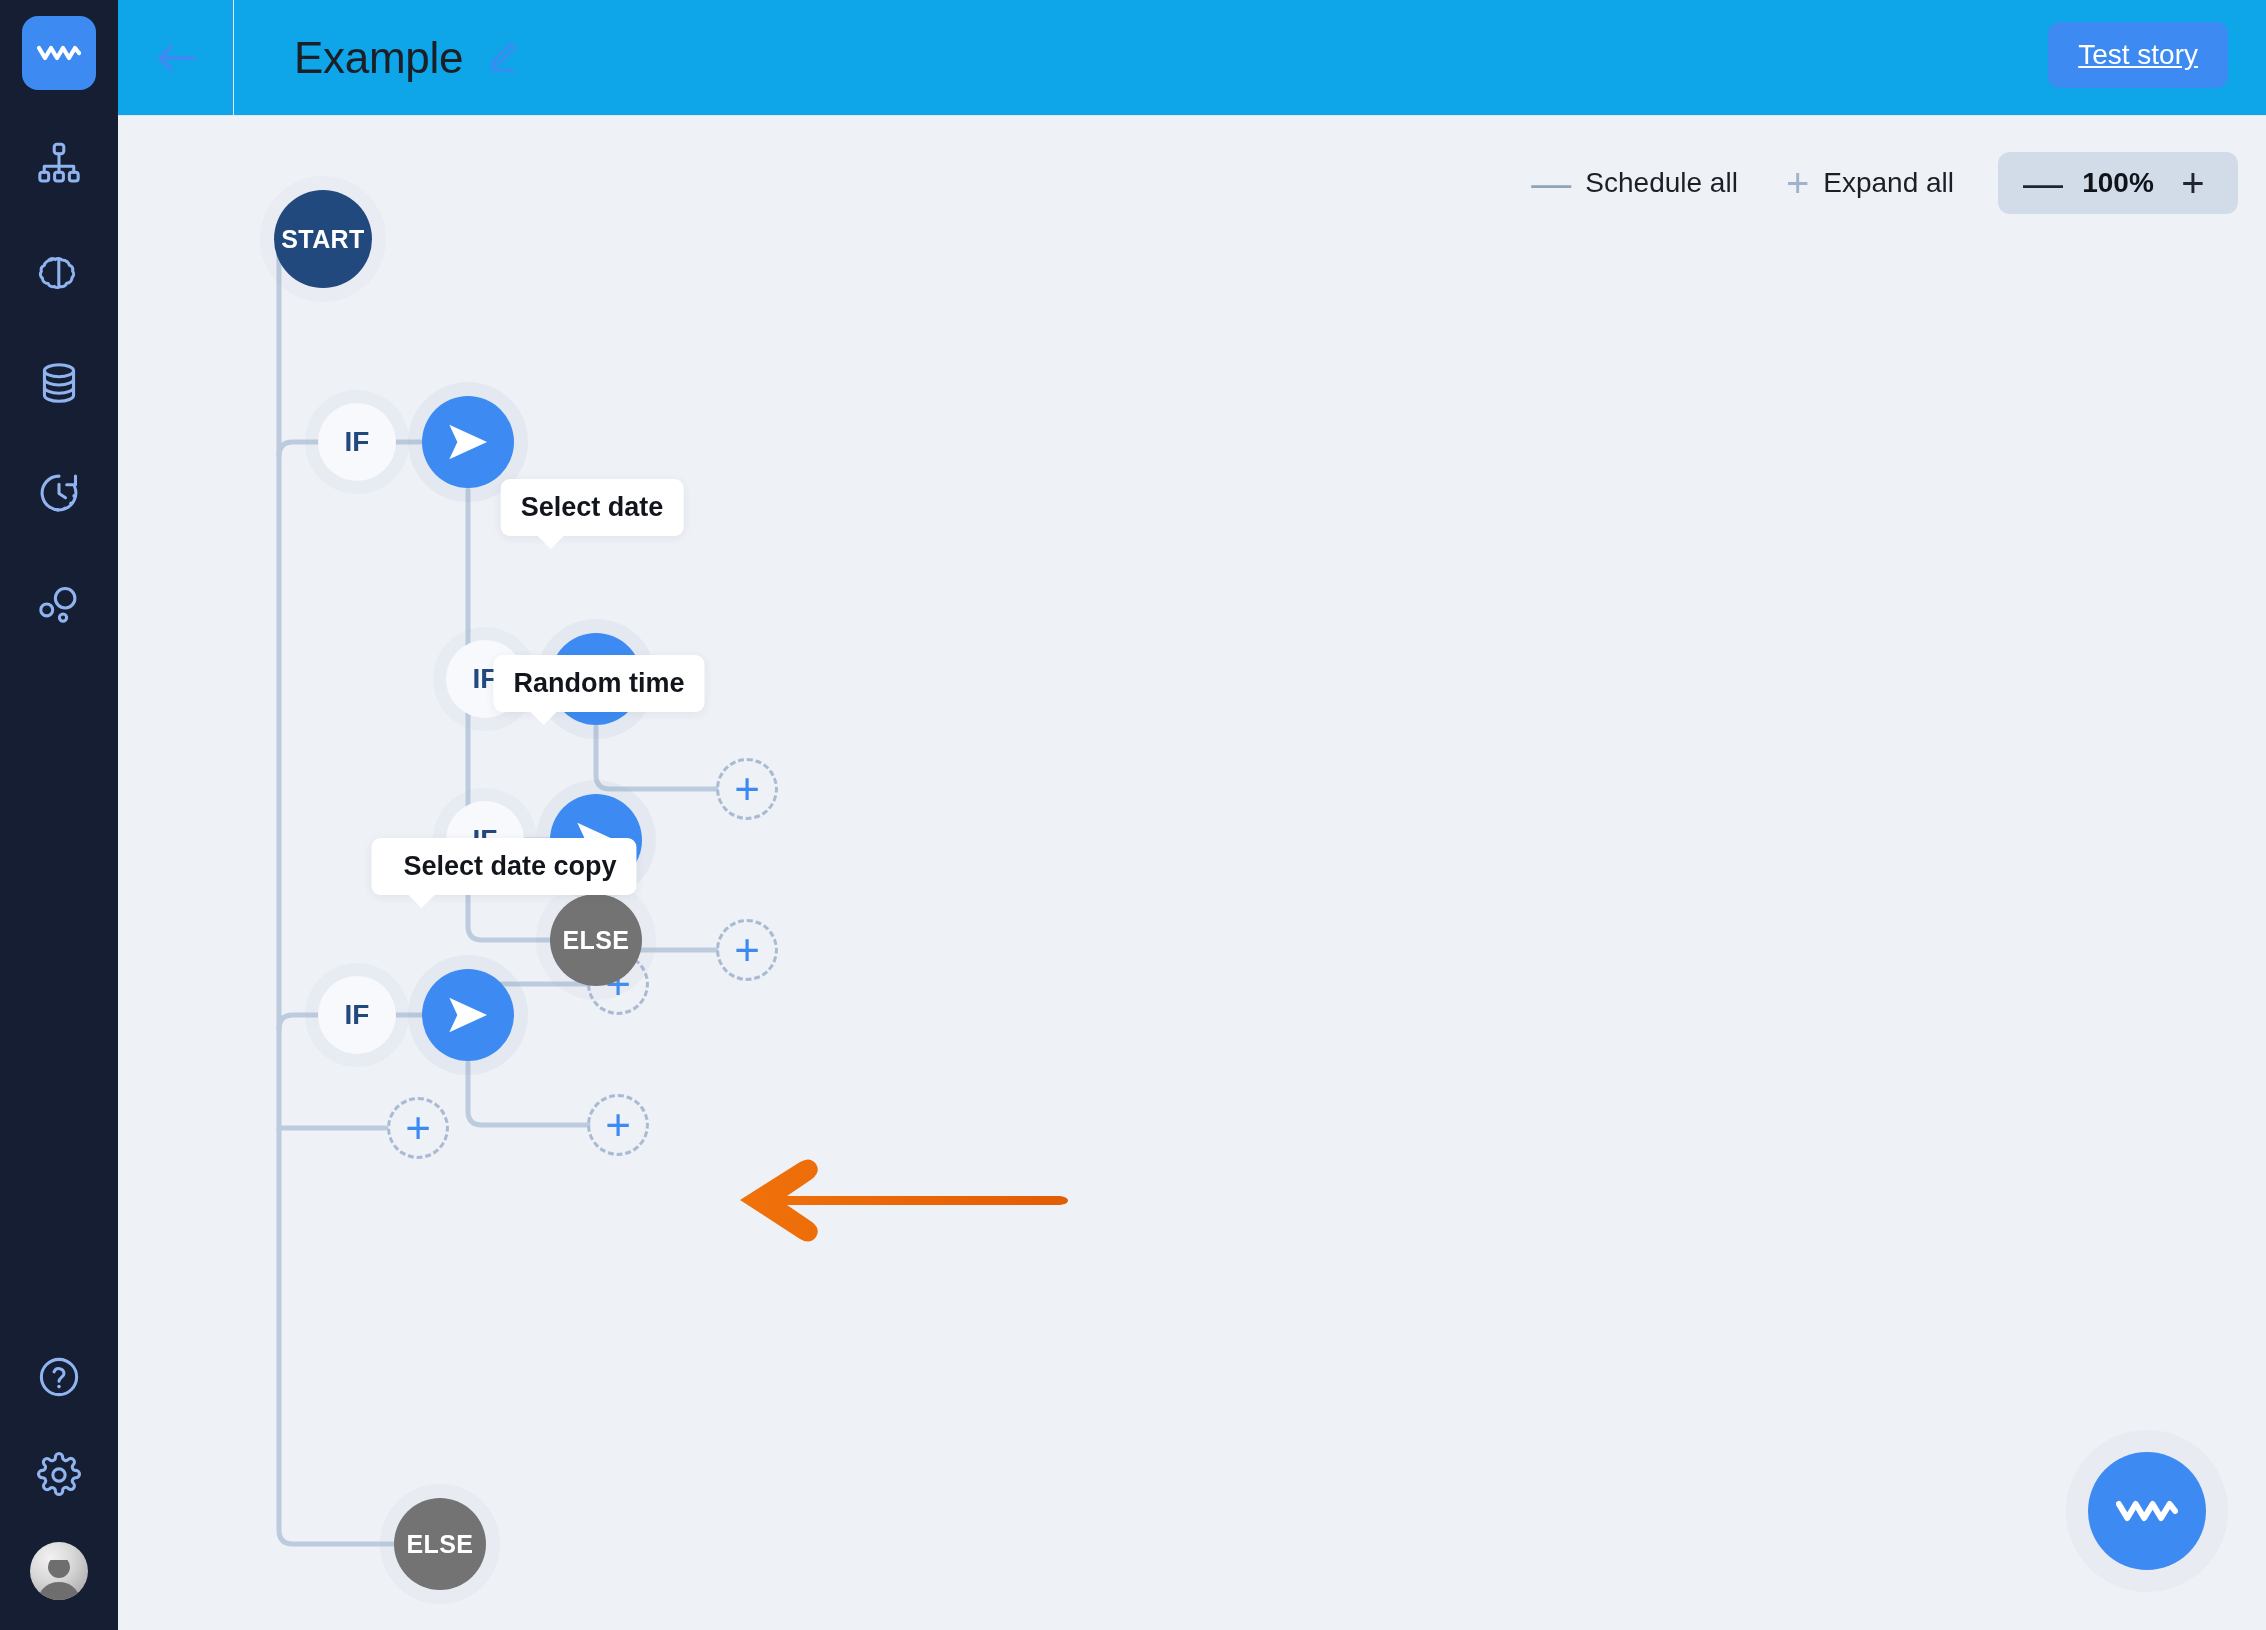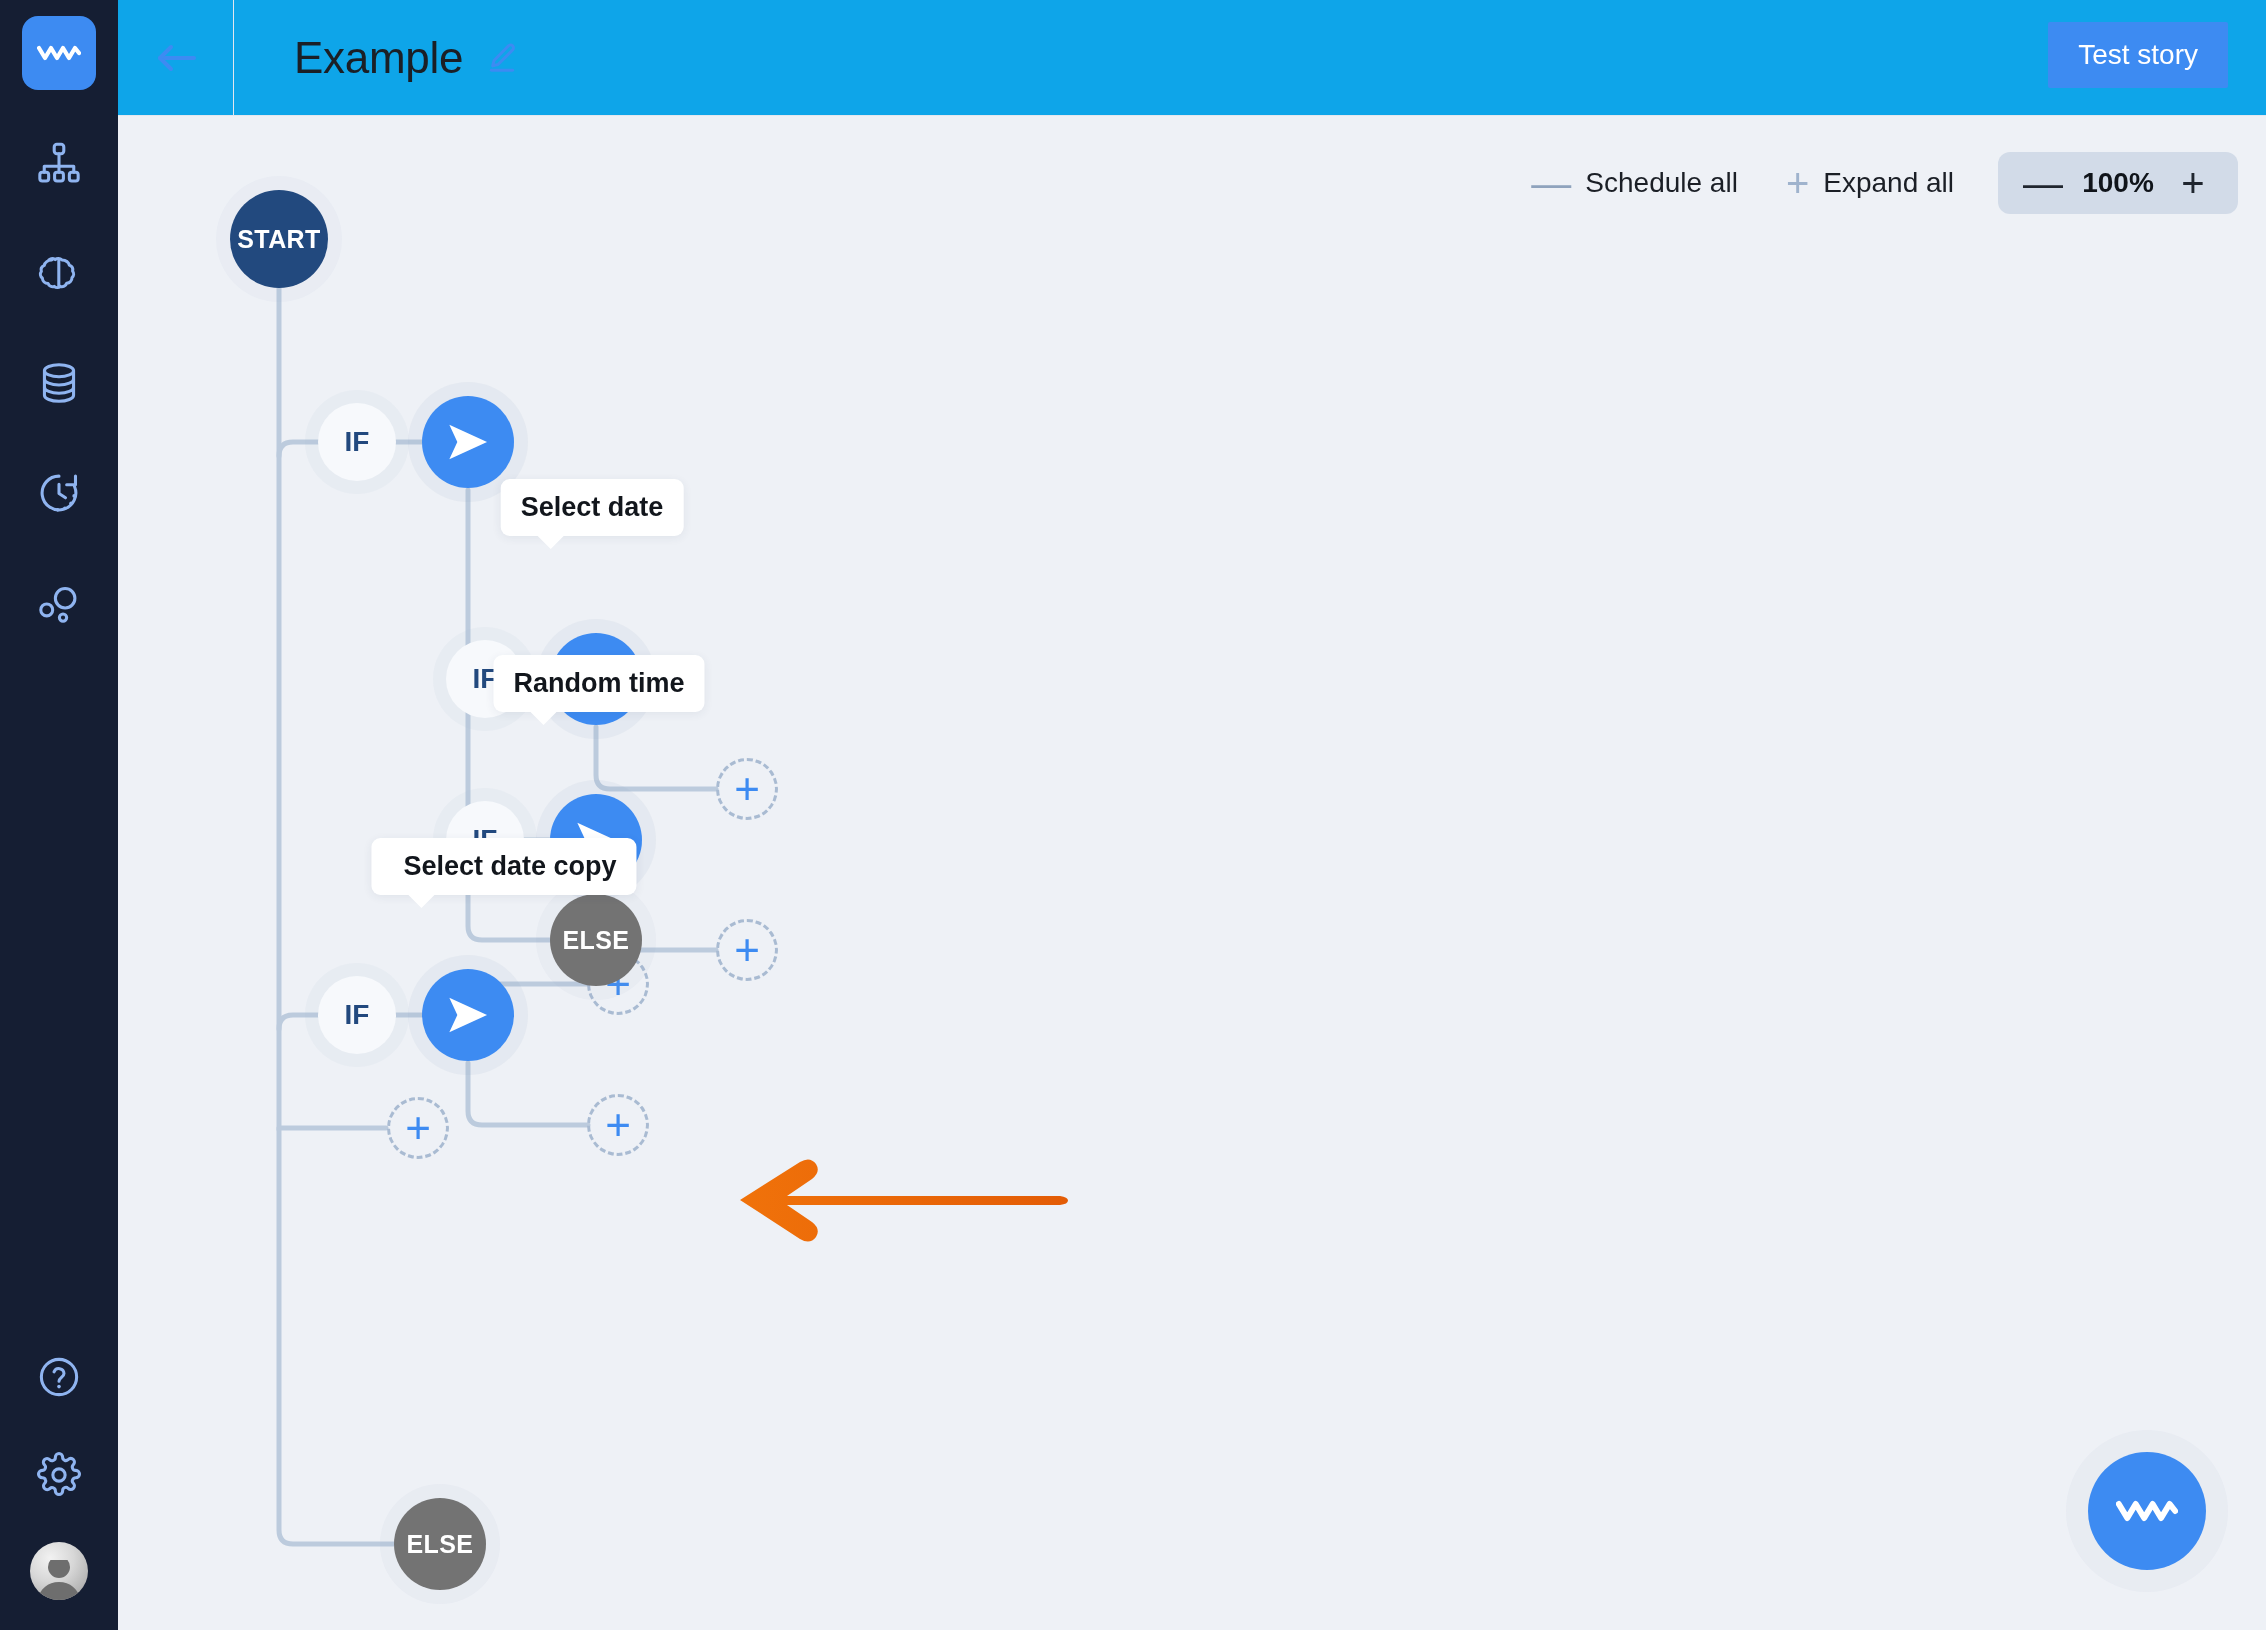--- a/index.html
+++ b/index.html
@@ -56,23 +56,24 @@
     display:flex; align-items:center; justify-content:center;
     border-right: 1px solid #e2e7ef; cursor: pointer;
   }
   .title-wrap { display: flex; align-items: center; gap: 22px; padding-left: 60px; }
   .page-title { font-size: 44px; color: #1b1f26; font-weight: 400; letter-spacing: -0.3px; }
   .edit-icon { cursor: pointer; display:flex; }
   .test-btn {
     position: absolute; right: 38px; top: 22px;
     background: #3d8bf2; color: #ffffff;
     font-size: 28px; font-weight: 400;
-    padding: 19px 30px; border-radius: 2px;
+    padding: 19px 30px; border-radius: 12px;
     border: none; cursor: pointer; line-height: 1;
     font-family: "Liberation Sans", sans-serif;
+    text-decoration: underline;
   }
 
   
   .canvas {
     position: absolute; left: 0; right: 0; top: 116px; bottom: 0;
     background: #eef1f6; overflow: hidden;
   }
 
   
   .canvas-toolbar {
@@ -106,20 +107,21 @@
 
   .circ {
     border-radius: 50%;
     display: flex; align-items: center; justify-content: center;
     cursor: pointer;
   }
   .n-start {
     width: 98px; height: 98px; background: #22497e; color: #fff;
     font-size: 25px; font-weight: 700; letter-spacing: 0.4px;
     box-shadow: 0 0 0 14px rgba(160,175,200,0.06);
+    margin-left: 44px;
   }
   .n-else {
     width: 92px; height: 92px; background: #737373; color: #fff;
     font-size: 25px; font-weight: 700; letter-spacing: 0.4px;
     box-shadow: 0 0 0 14px rgba(160,175,200,0.07);
   }
   .n-if {
     width: 78px; height: 78px; background: #f7f9fc; color: #22497e;
     font-size: 28px; font-weight: 700;
     box-shadow: 0 0 0 13px rgba(170,185,208,0.09);

